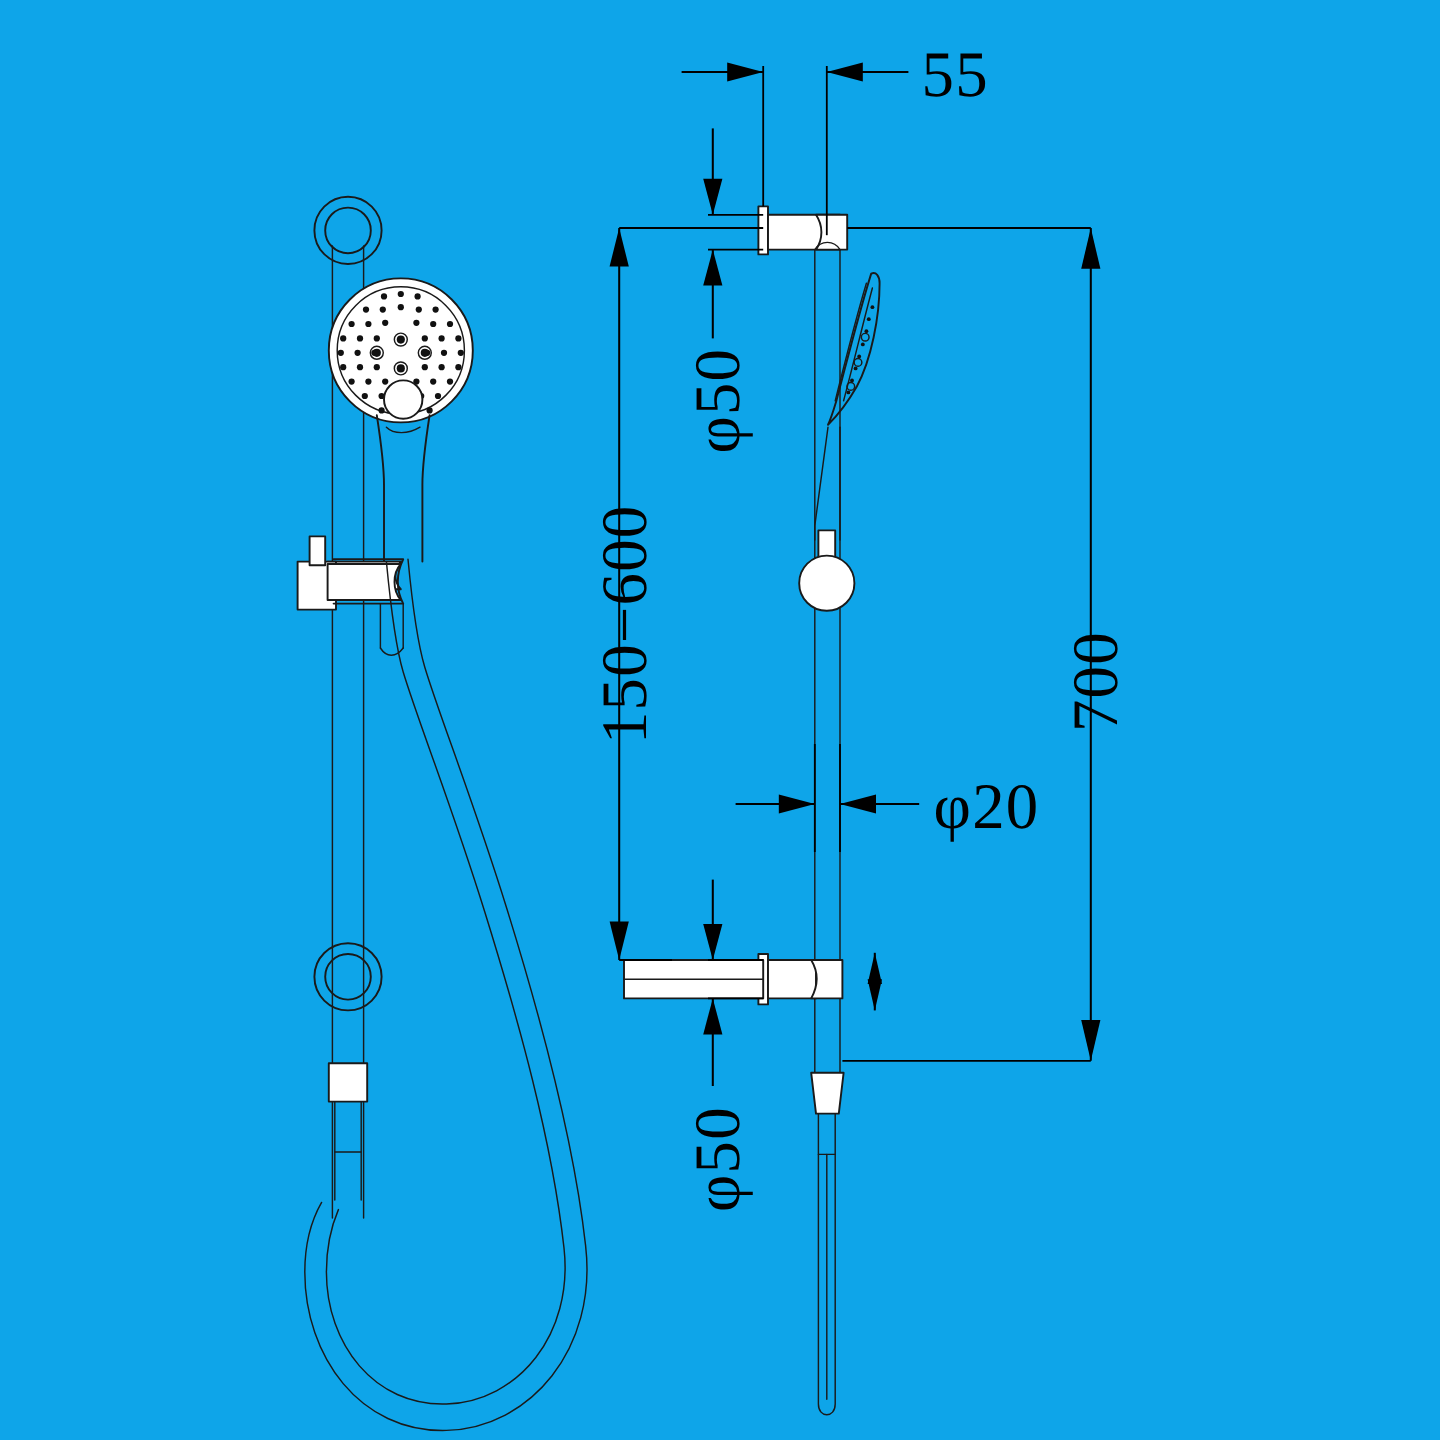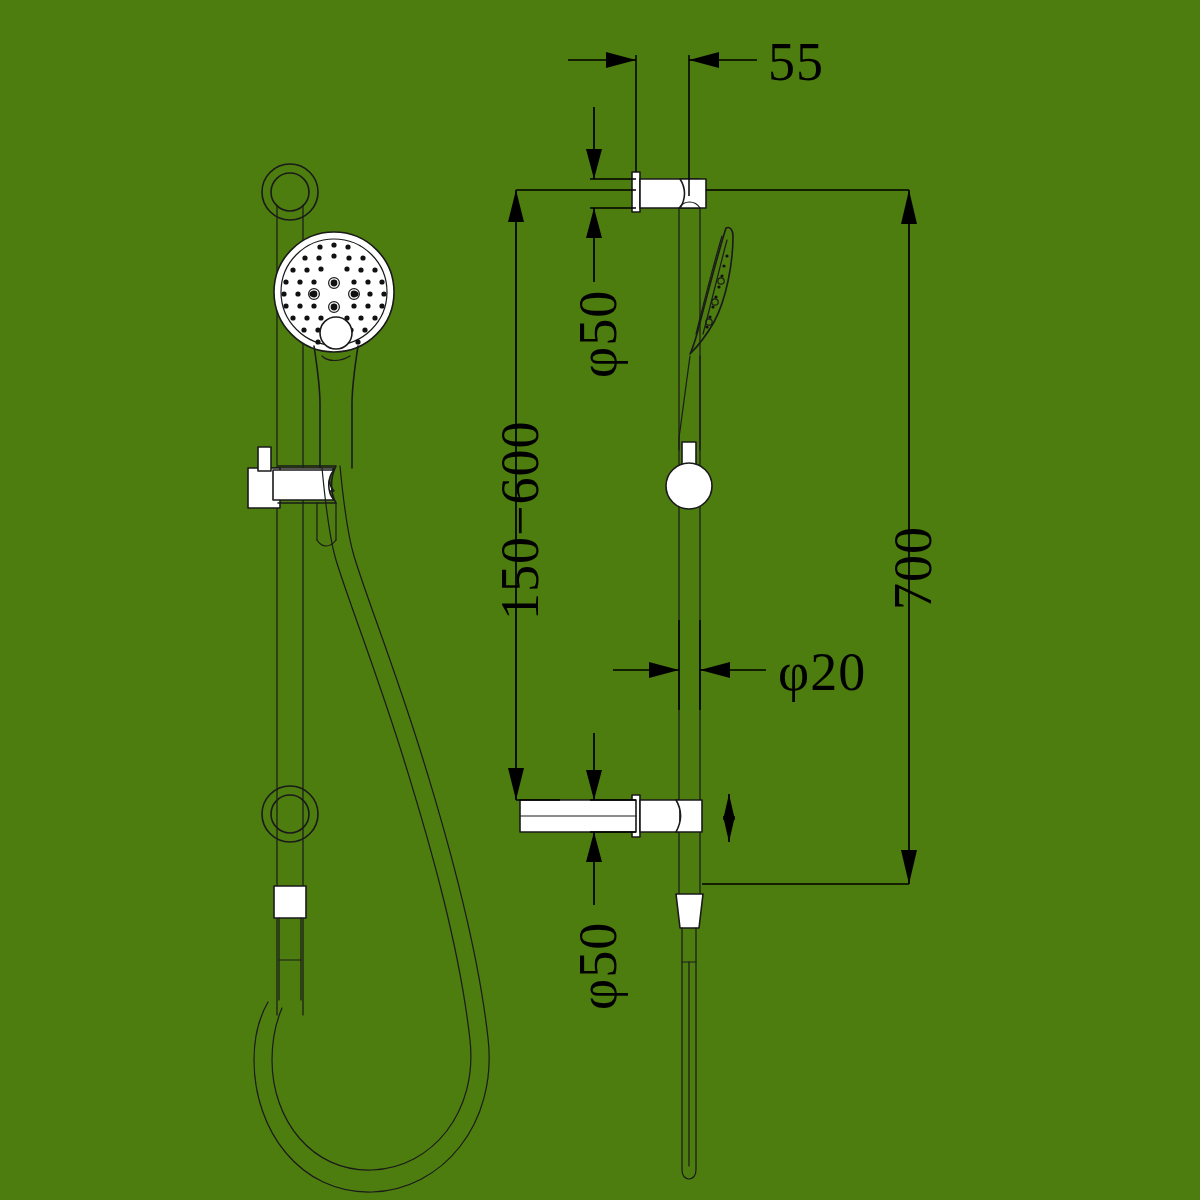--- a/index.html
+++ b/index.html
@@ -7,21 +7,21 @@
     padding: 0;
     background: #ffffff;
   }
   body {
     font-family: "Liberation Serif", "DejaVu Serif", serif;
   }
   #drawing-root {
     position: relative;
     width: 1200px;
     height: 1200px;
-    background: #4d7c0f;
+    background: #0ea5e9;
     overflow: hidden;
   }
   svg#cad {
     position: absolute;
     top: 0;
     left: 0;
     width: 1200px;
     height: 1200px;
     display: block;
   }

